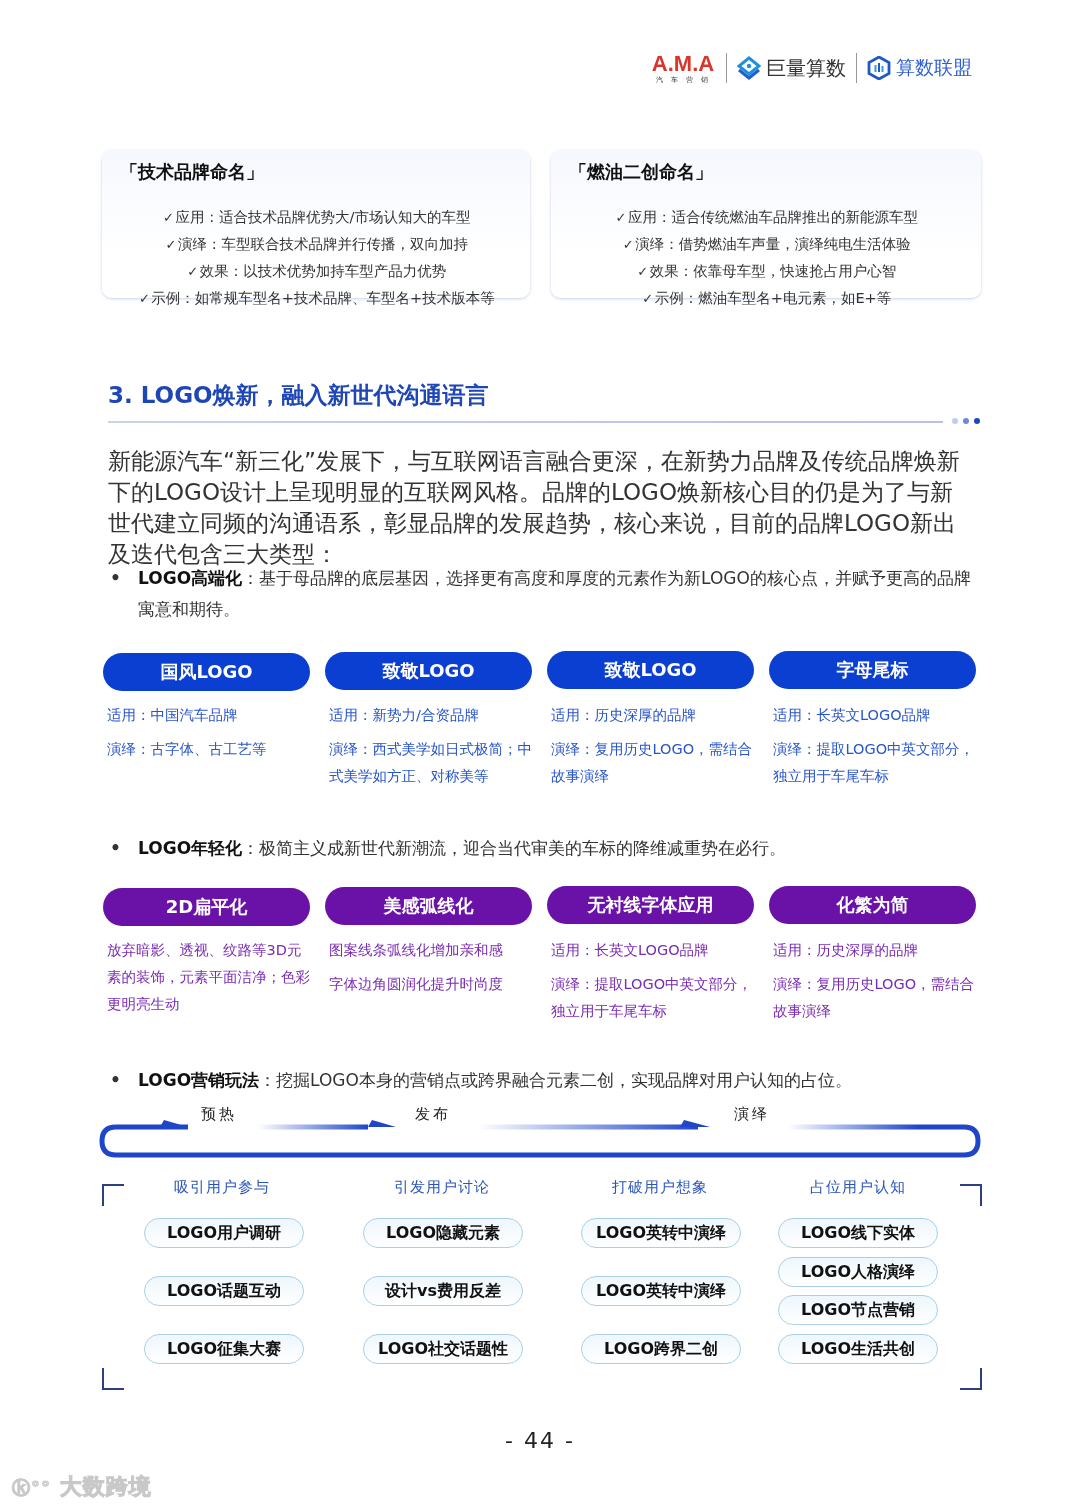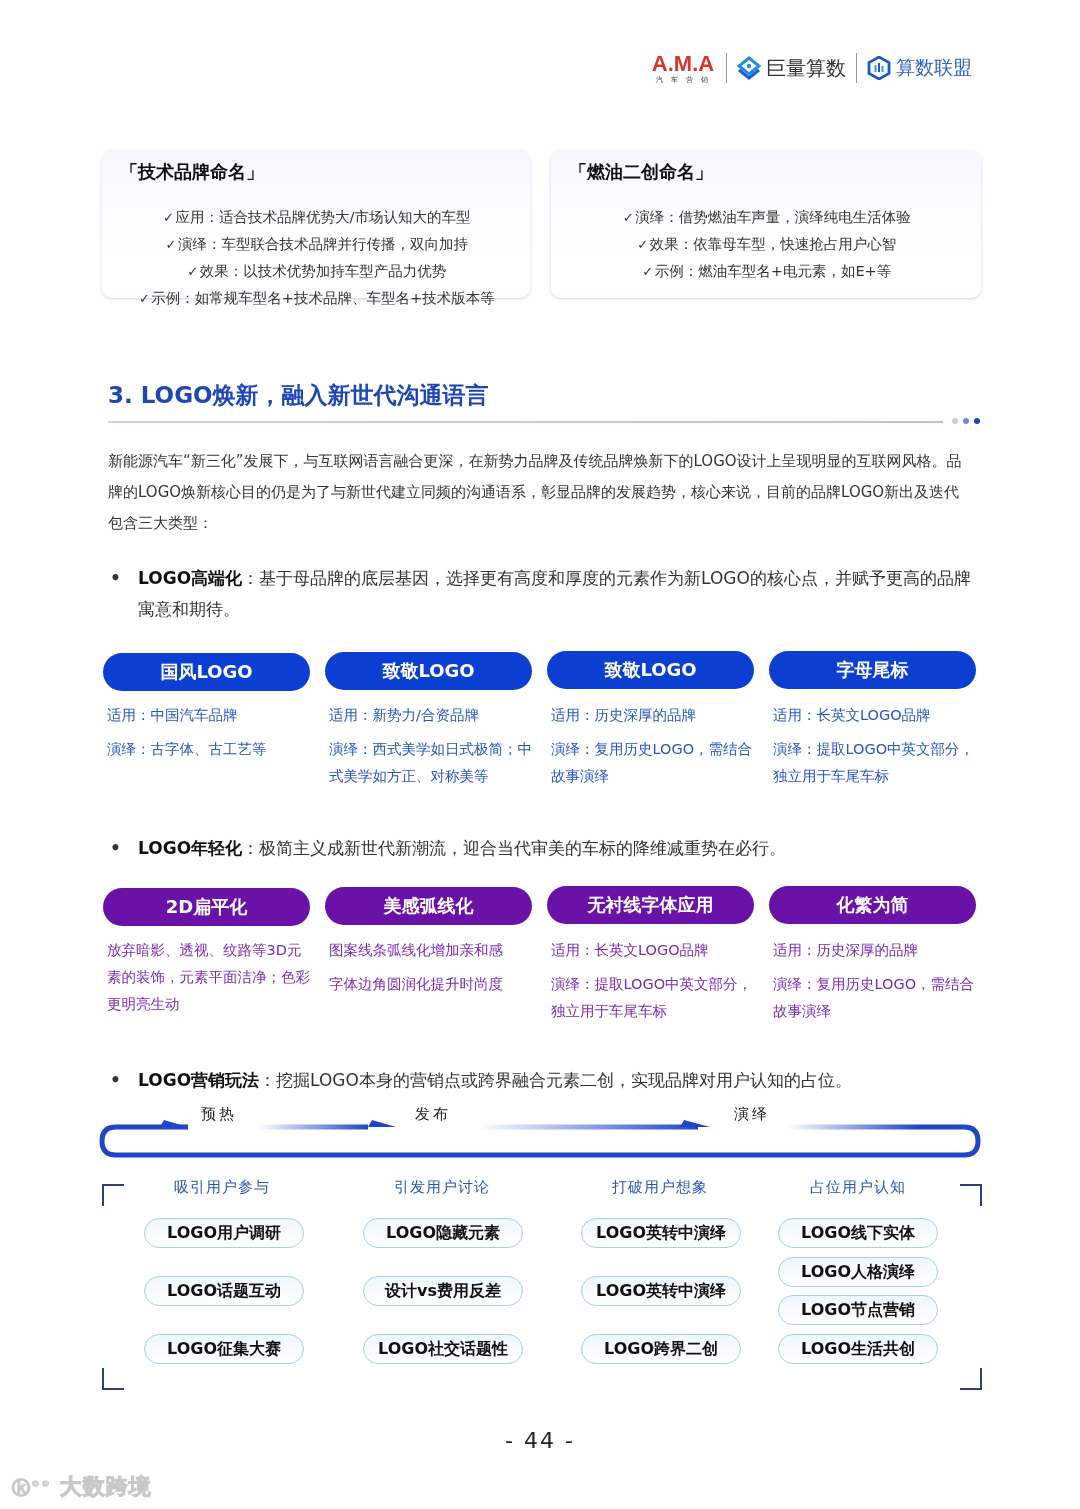--- a/index.html
+++ b/index.html
@@ -21,21 +21,21 @@
   .name-card .title { font-size: 18px; font-weight: bold; color: #111; margin-bottom: 20px; margin-left: 4px; }
   .name-card .line { font-size: 14.5px; color: #333; line-height: 26px; white-space: nowrap; text-align: center; }
   .name-card .chk { display: inline-block; width: 14px; color: #333; font-size: 13px; }
 
   
   .section-title { position: absolute; top: 380px; left: 108px; font-size: 23px; font-weight: bold; color: #1e46b4; }
   .section-rule { position: absolute; top: 421px; left: 108px; width: 835px; height: 2px; background: linear-gradient(90deg, #c9d3ea, #b4c2e6); }
   .rule-dots { position: absolute; top: 418px; left: 952px; display: flex; gap: 5px; }
   .rule-dots span { width: 6px; height: 6px; border-radius: 50%; display: block; }
 
-  .para { position: absolute; left: 108px; width: 865px; font-size: 15px; line-height: 31px; color: #333; }
+  .para { position: absolute; left: 108px; width: 865px; font-size: 23px; line-height: 31px; color: #333; }
   .bullet { position: absolute; left: 108px; width: 865px; font-size: 17px; line-height: 31px; color: #333; padding-left: 30px; }
   .bullet .dot { position: absolute; left: 2px; top: 0; font-weight: bold; }
   .bullet b { color: #111; }
 
   
   .pill { position: absolute; height: 38px; width: 207px; border-radius: 19px; color: #fff; font-weight: bold; font-size: 18px; display: flex; align-items: center; justify-content: center; }
   .pill.blue { background: #0a3fd1; }
   .pill.purple { background: #6a12a8; }
   .pdesc { position: absolute; width: 215px; font-size: 14.5px; line-height: 27px; white-space: normal; }
   .pdesc.blue { color: #2855c8; }
@@ -84,20 +84,21 @@
 
 <div class="name-card" style="left:102px; width:428px;">
   <div class="title">「技术品牌命名」</div>
   <div class="line"><span class="chk">✓</span><span>应用：适合技术品牌优势大/市场认知大的车型</span></div>
   <div class="line"><span class="chk">✓</span><span>演绎：车型联合技术品牌并行传播，双向加持</span></div>
   <div class="line"><span class="chk">✓</span><span>效果：以技术优势加持车型产品力优势</span></div>
   <div class="line"><span class="chk">✓</span><span>示例：如常规车型名+技术品牌、车型名+技术版本等</span></div>
 </div>
 <div class="name-card" style="left:551px; width:430px;">
   <div class="title">「燃油二创命名」</div>
+  <div class="line"><span class="chk">✓</span><span>应用：适合传统燃油车品牌推出的新能源车型</span></div>
   <div class="line"><span class="chk">✓</span><span>演绎：借势燃油车声量，演绎纯电生活体验</span></div>
   <div class="line"><span class="chk">✓</span><span>效果：依靠母车型，快速抢占用户心智</span></div>
   <div class="line"><span class="chk">✓</span><span>示例：燃油车型名+电元素，如E+等</span></div>
 </div>
 
 <div class="section-title">3. LOGO焕新，融入新世代沟通语言</div>
 <div class="section-rule"></div>
 <div class="rule-dots">
   <span style="background:#c3cdea"></span>
     <span style="background:#6f88d8"></span>

